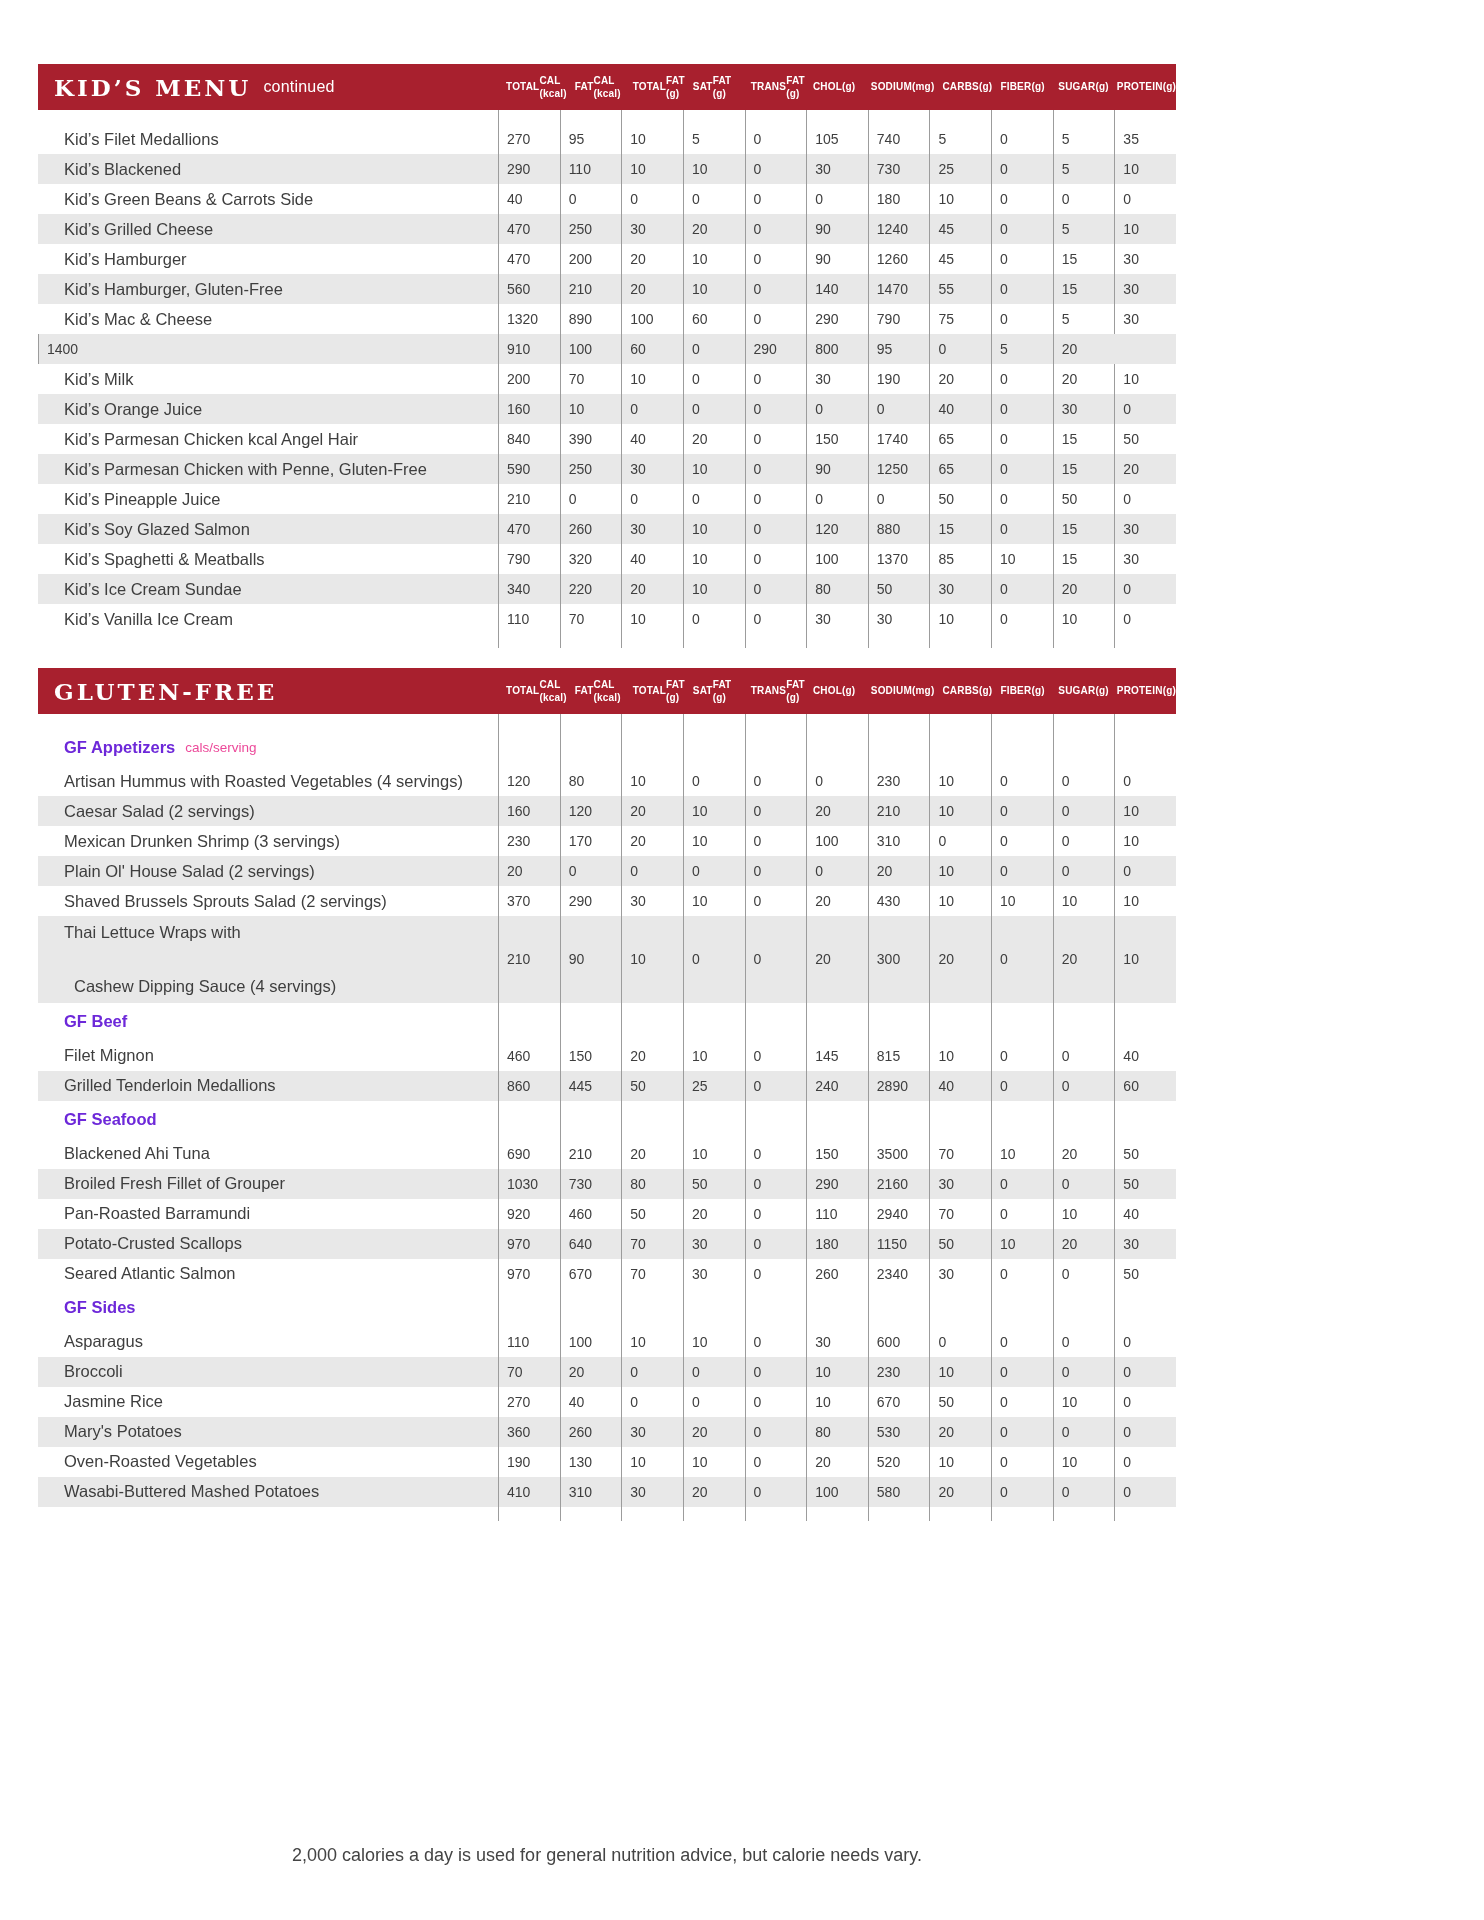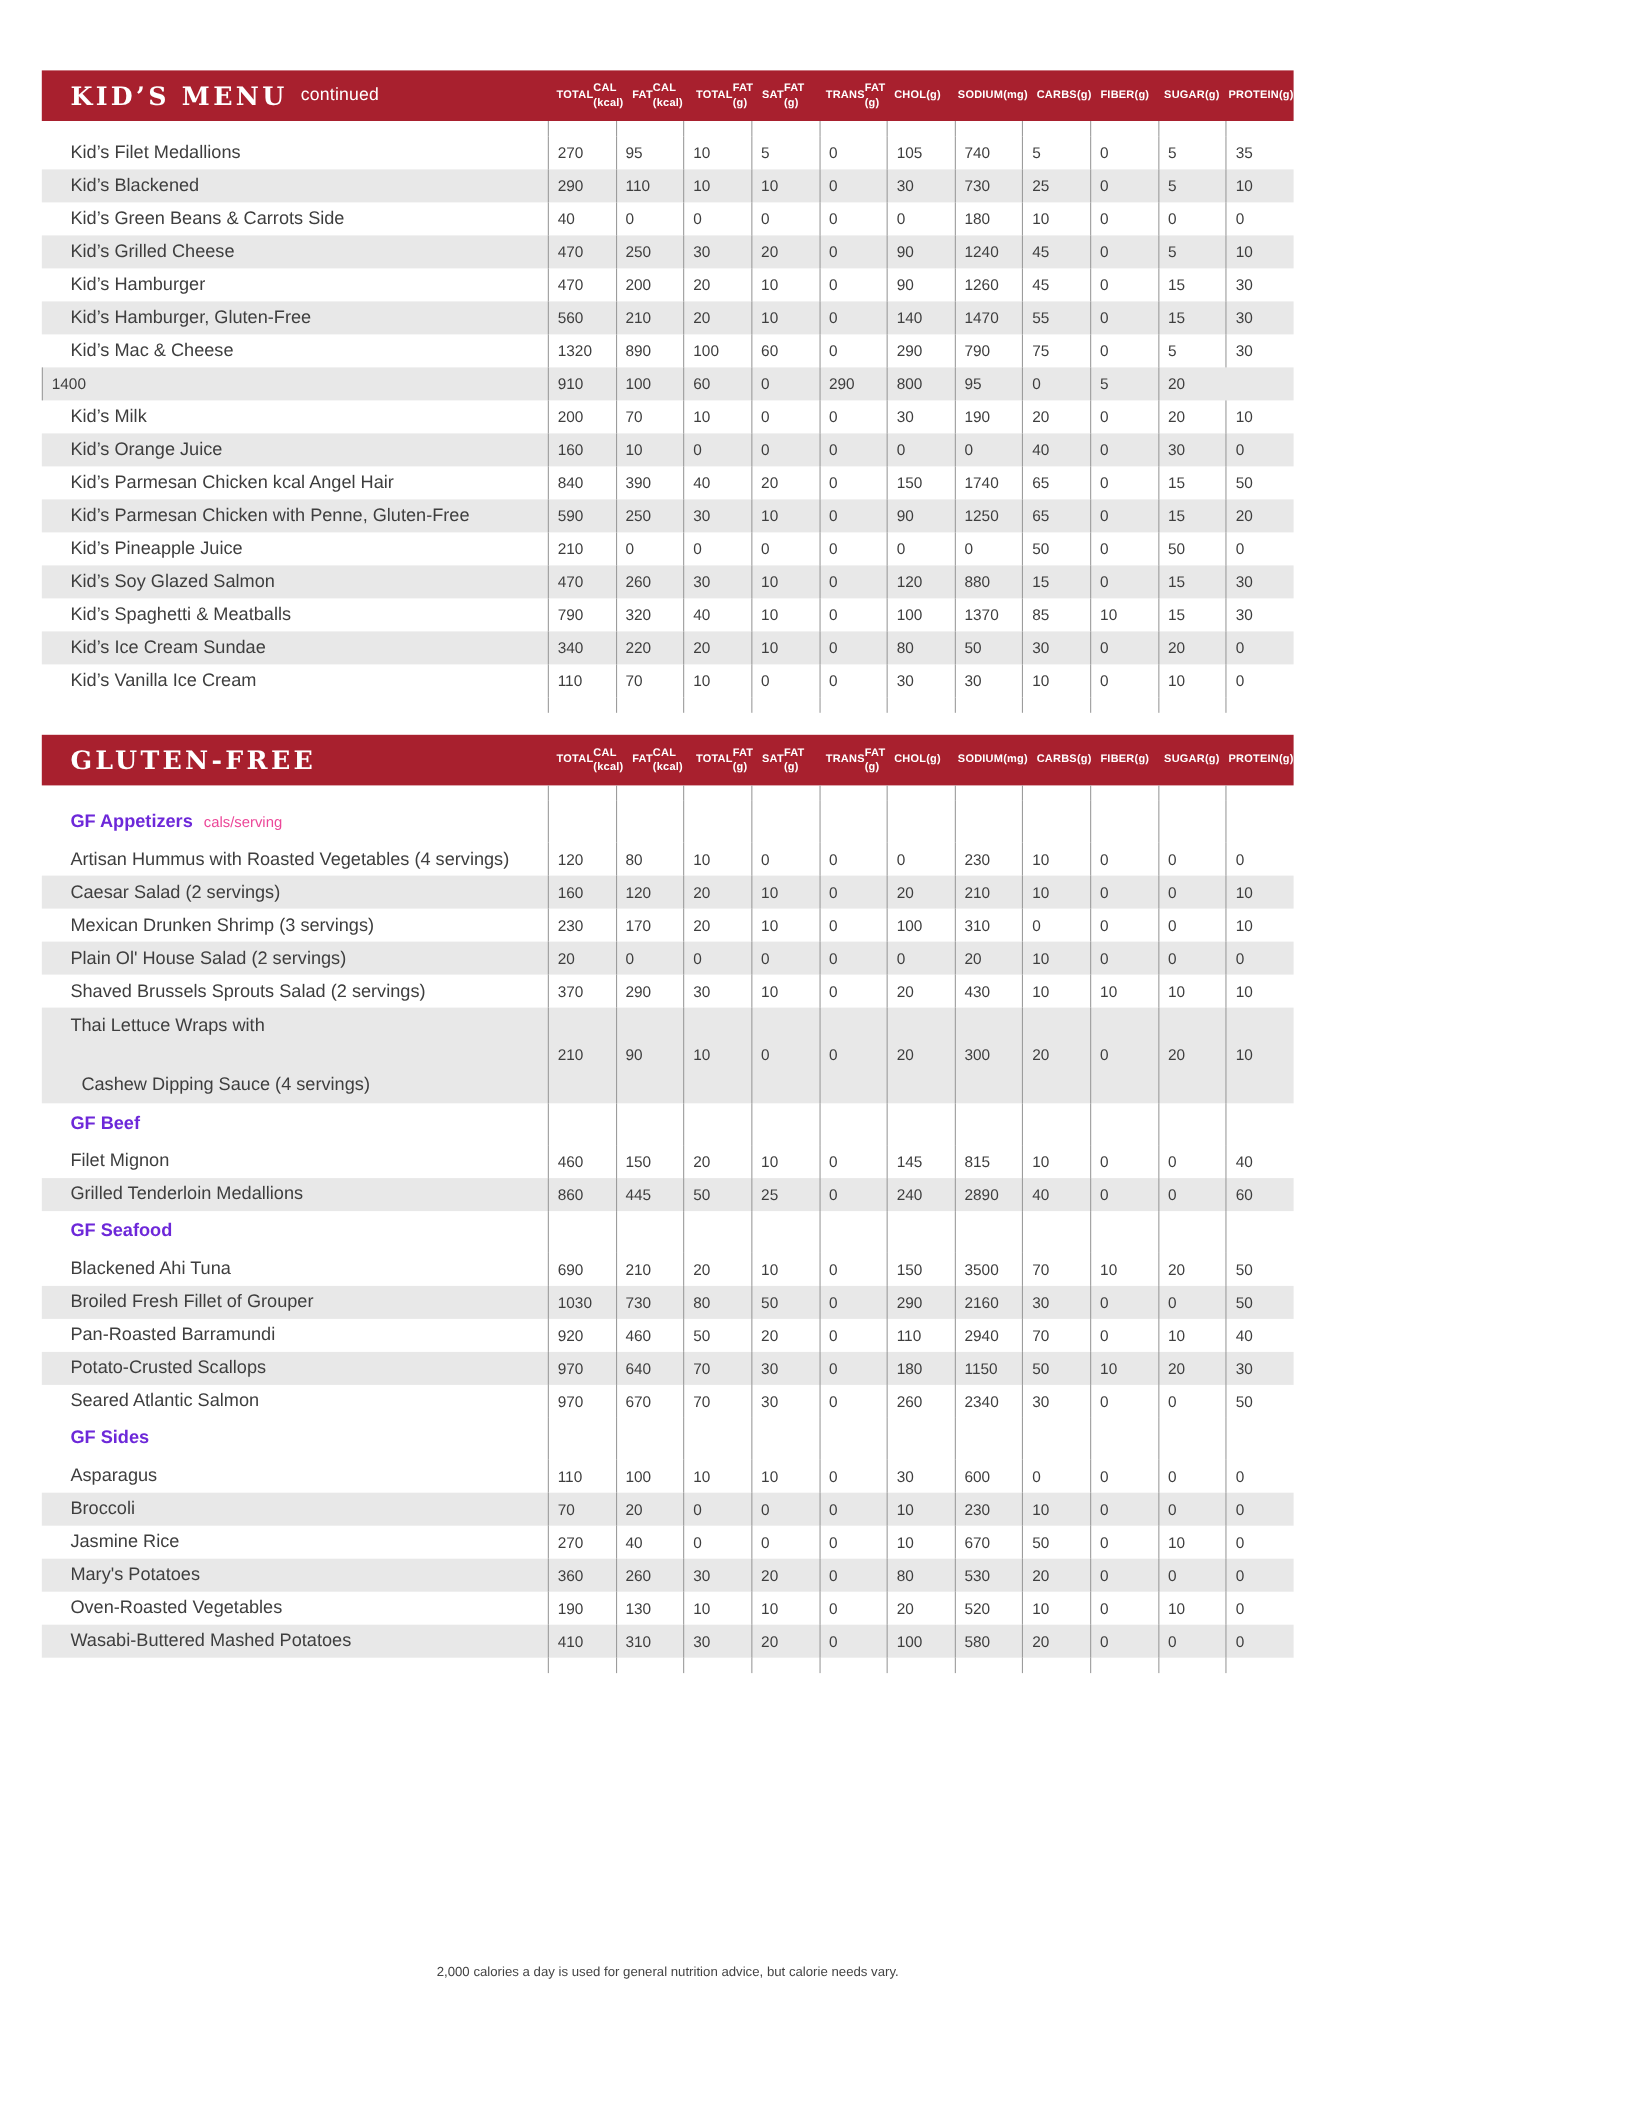--- a/index.html
+++ b/index.html
@@ -24,21 +24,21 @@
     width: 100%;
   }
   .thead {
     background: var(--red, #a8202e);
     height: 46px;
     align-items: center;
   }
   .title-cell {
     display: flex;
     align-items: baseline;
-    padding-left: 26px;
+    padding-left: 16px;
     white-space: nowrap;
   }
   .tbl-title {
     font-family: "DejaVu Serif", "Liberation Serif", serif;
     font-weight: bold;
     font-size: 23px;
     letter-spacing: 3px;
     color: #ffffff;
   }
   .tbl-title-suffix {
@@ -77,24 +77,24 @@
     border-left: 1px solid var(--line, #9c9c9c);
     padding-left: 8px;
     font-size: 14px;
     color: #3e3e3e;
   }
   .sec-head { font-weight: bold; font-size: 16.5px; color: #6d28d9; }
   .sec-note { font-size: 13.5px; color: #ec4899; margin-left: 10px; }
 
   .footer-note {
     position: absolute;
-    left: 38px; top: 1785px;
+    left: 38px; top: 1845px;
     width: 1138px;
     text-align: center;
-    font-size: 12px;
+    font-size: 18px;
     color: #444444;
   }
 </style>
 </head>
 <body>
 
 <div class="content" id="tables">
     <section class="menu-table">
       <header class="thead">
         <div class="cell title-cell">

